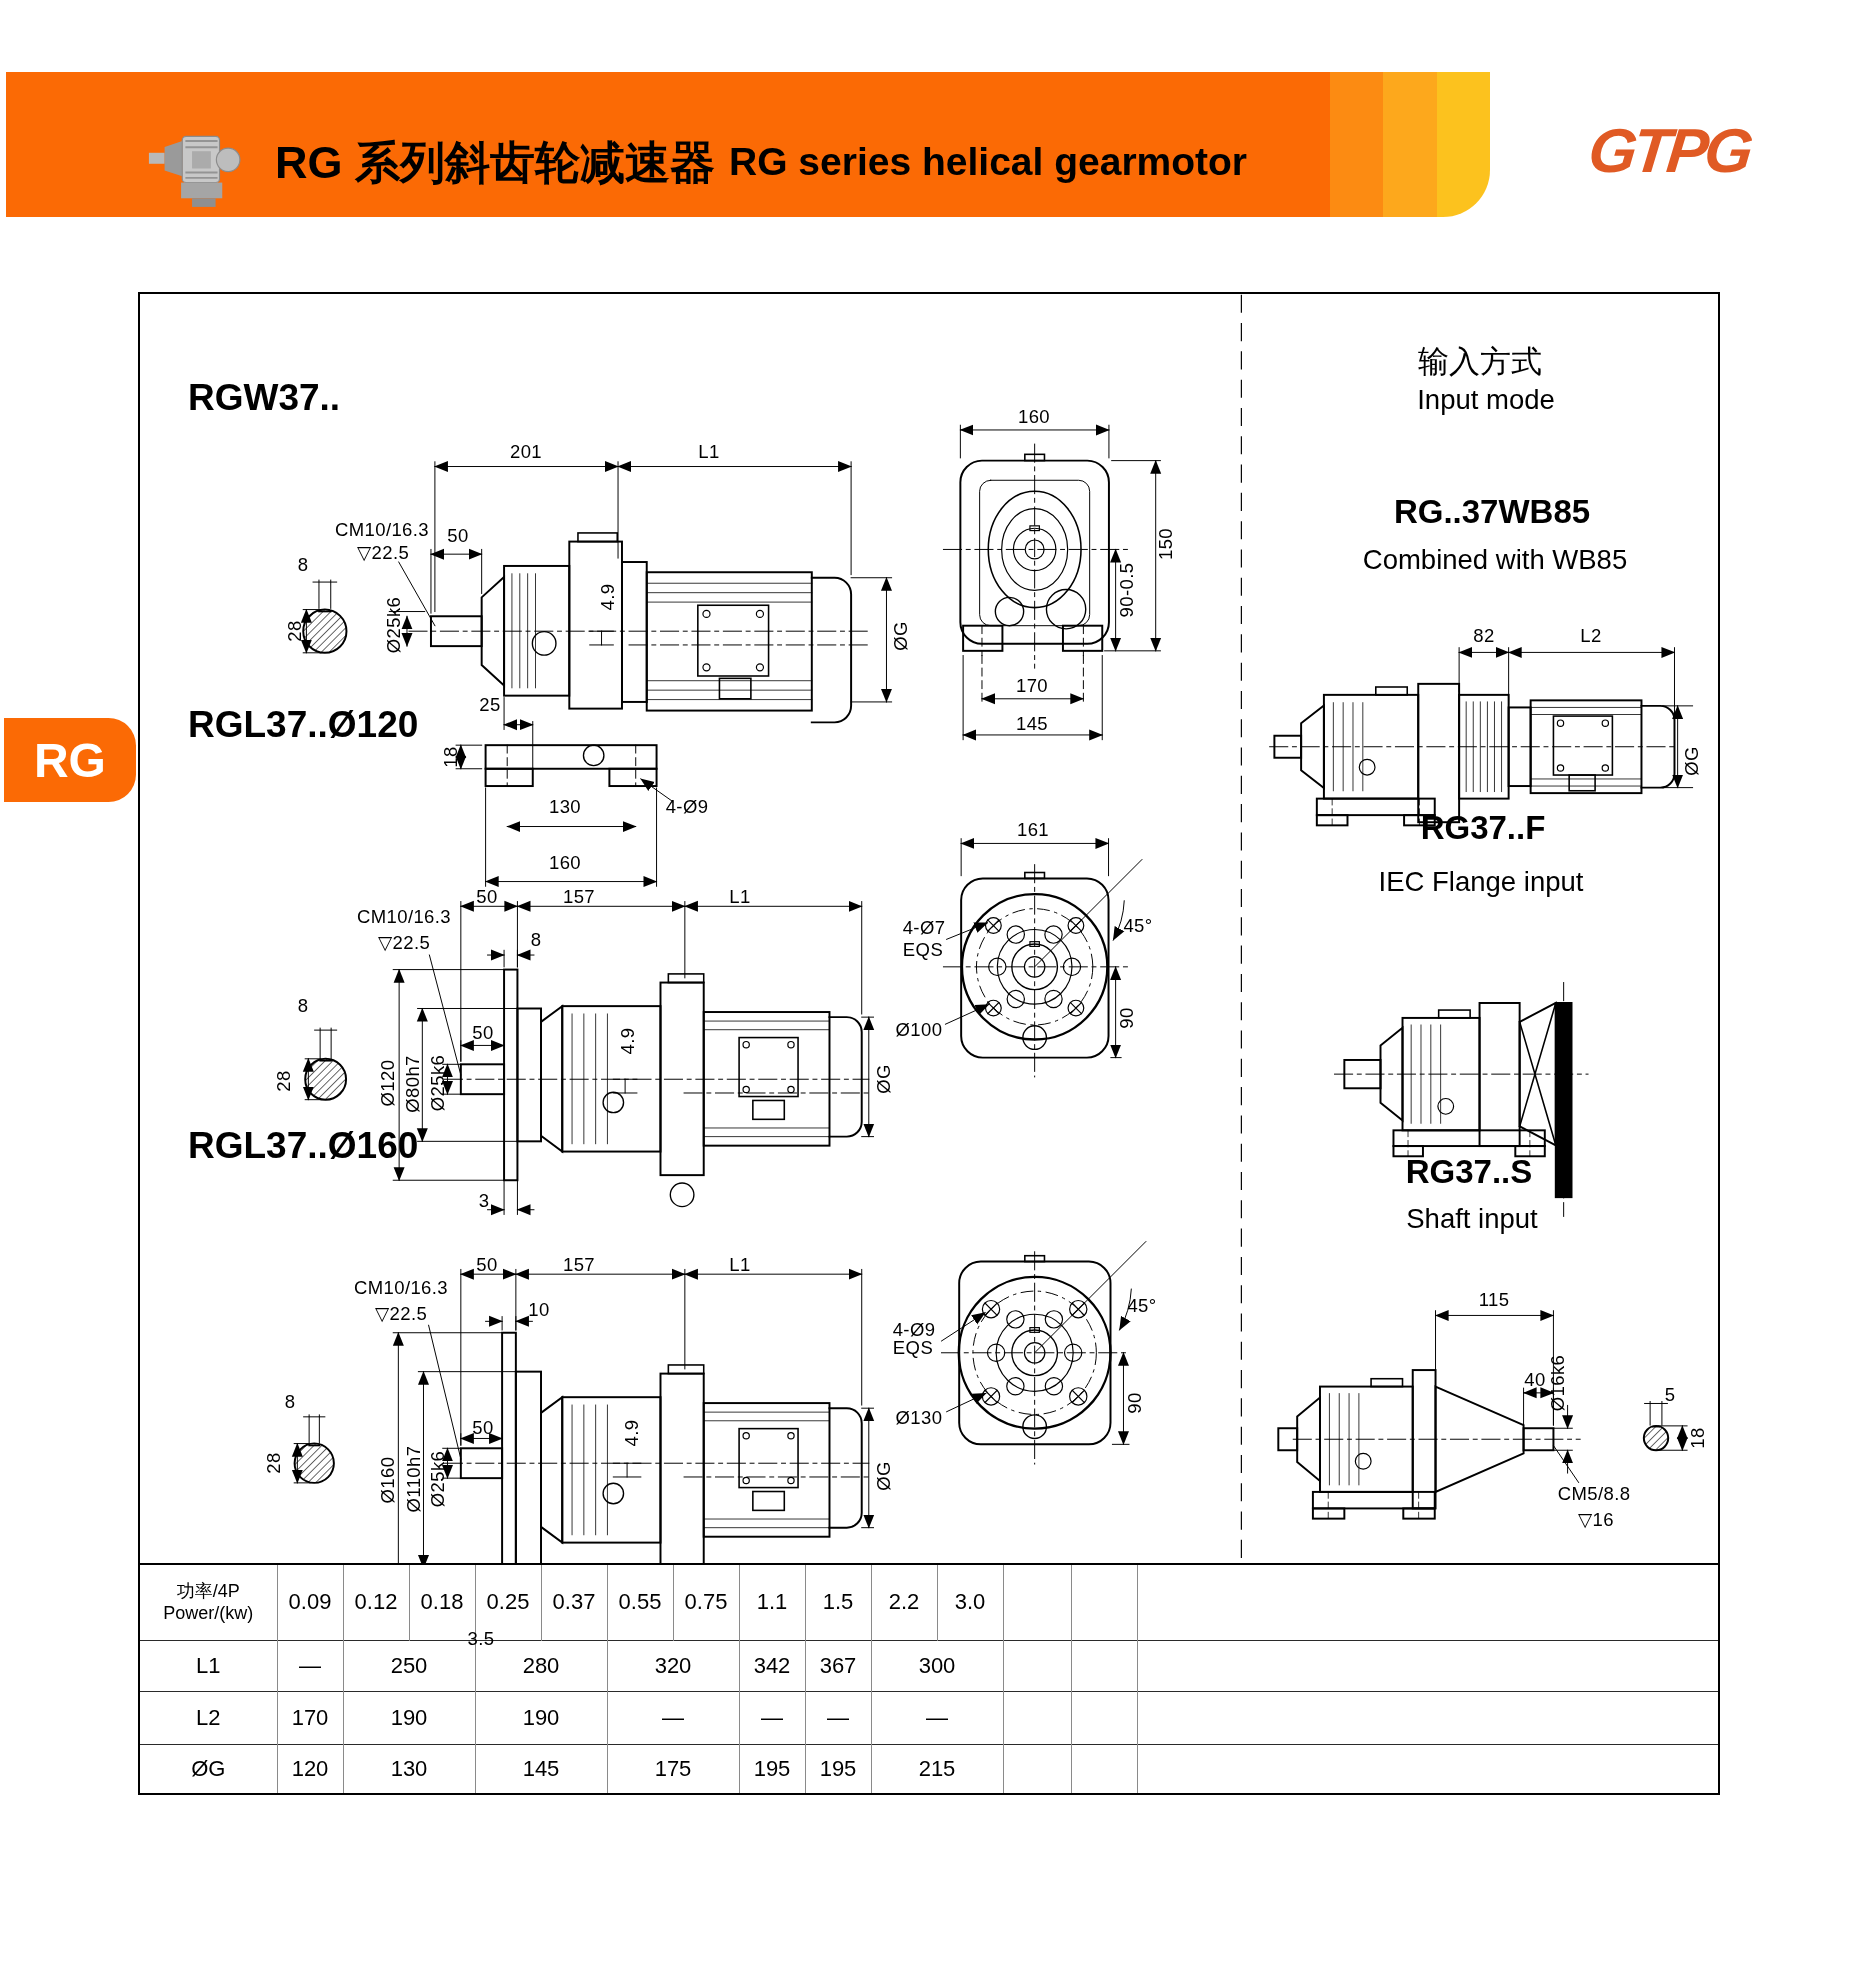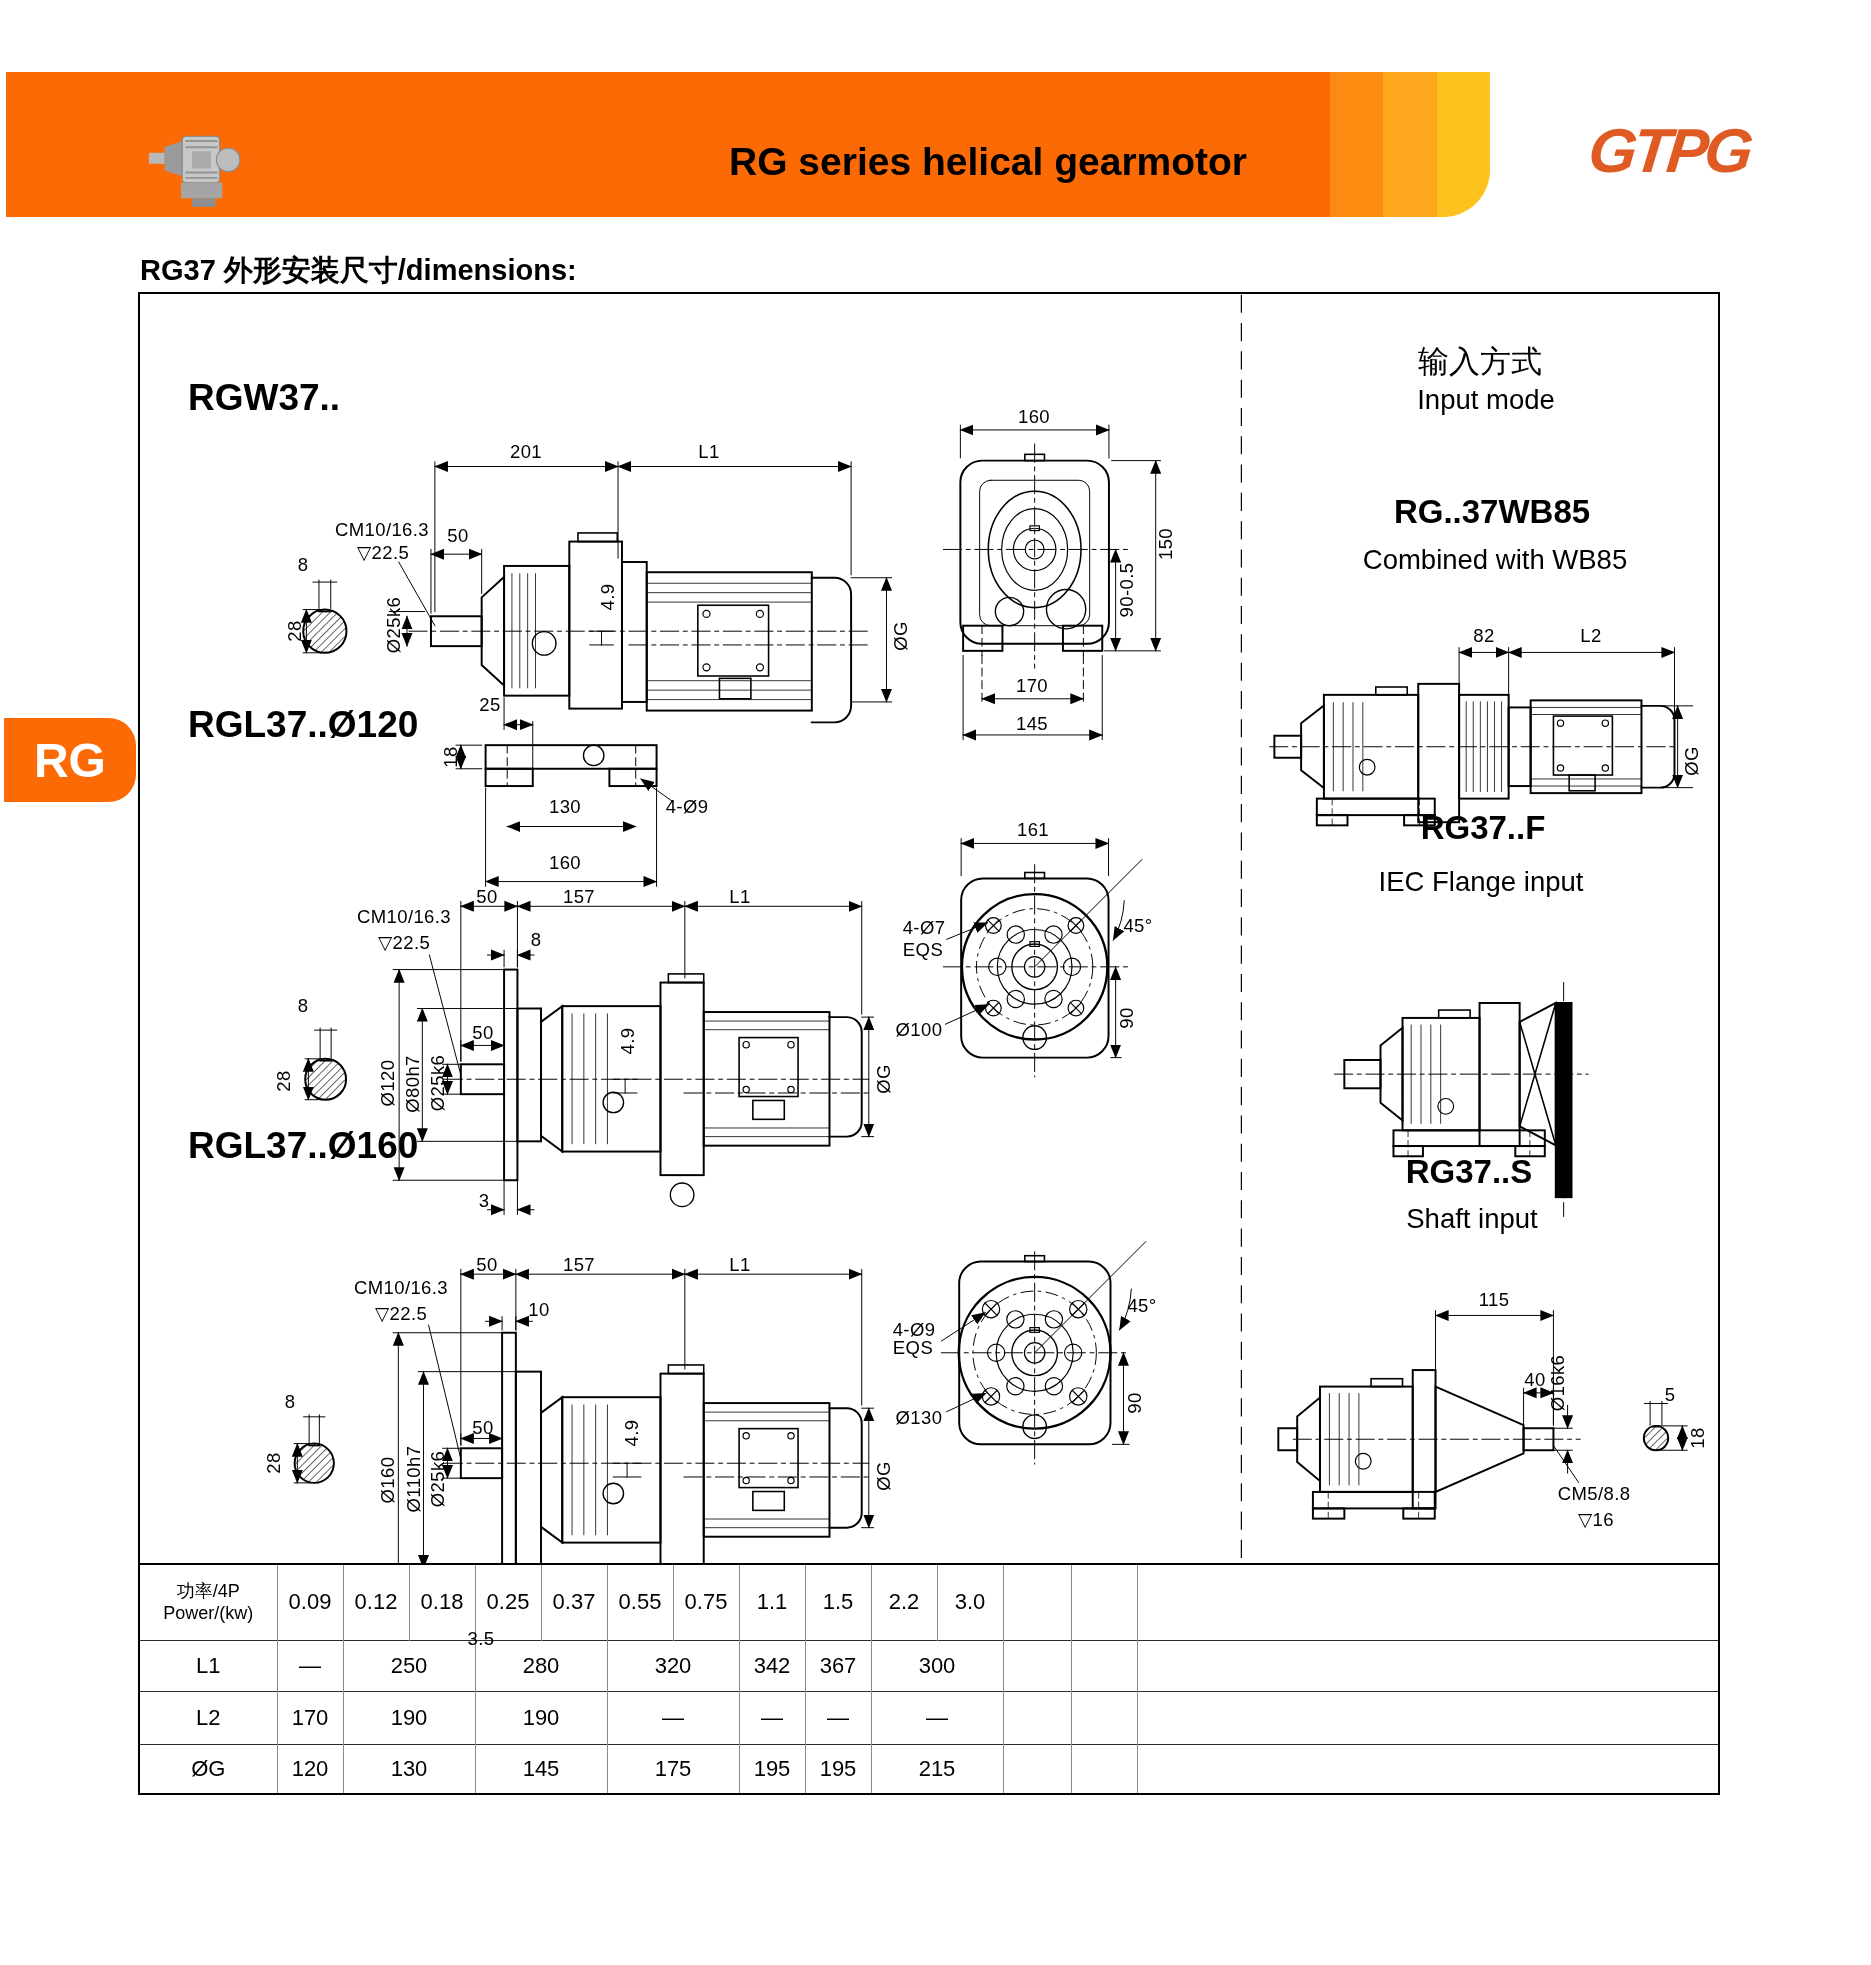--- a/index.html
+++ b/index.html
@@ -54,24 +54,24 @@
   <svg id="gearmotor-photo" width="100" height="85" viewBox="0 0 255 215">
     <rect x="10" y="70" width="40" height="28" fill="#b9b9b9"></rect>
     <polygon points="50,55 95,40 95,130 50,115" fill="#9a9a9a"></polygon>
     <rect x="95" y="28" width="95" height="118" rx="10" fill="#c8c8c8" stroke="#8c8c8c" stroke-width="3"></rect>
     <path d="M103,40H185 M103,56H185 M103,120H185 M103,134H185" stroke="#949494" stroke-width="5" fill="none"></path>
     <rect x="120" y="66" width="48" height="44" fill="#ababab"></rect>
     <rect x="92" y="146" width="105" height="40" fill="#a5a5a5"></rect>
     <rect x="120" y="186" width="60" height="22" fill="#8f8f8f"></rect>
     <circle cx="212" cy="88" r="30" fill="#bdbdbd" stroke="#8c8c8c" stroke-width="3"></circle>
   </svg>
+  <div id="title-zh">RG 系列斜齿轮减速器</div>
   <div id="title-en">RG series helical gearmotor</div>
   <div id="brand-logo">GTPG</div>
 
-  <div id="page-heading">RG37 外形安装尺寸/dimensions:</div>
 
   <div id="side-tab">
     <span>RG</span>
   </div>
 
   <div id="drawings-box"></div>
 
   <svg id="cad" width="1872" height="2647" viewBox="0 0 4762 6735">
     <defs>
       <marker id="a" viewBox="0 0 10 10" refX="9.5" refY="5" markerWidth="14" markerHeight="14" orient="auto-start-reverse">

